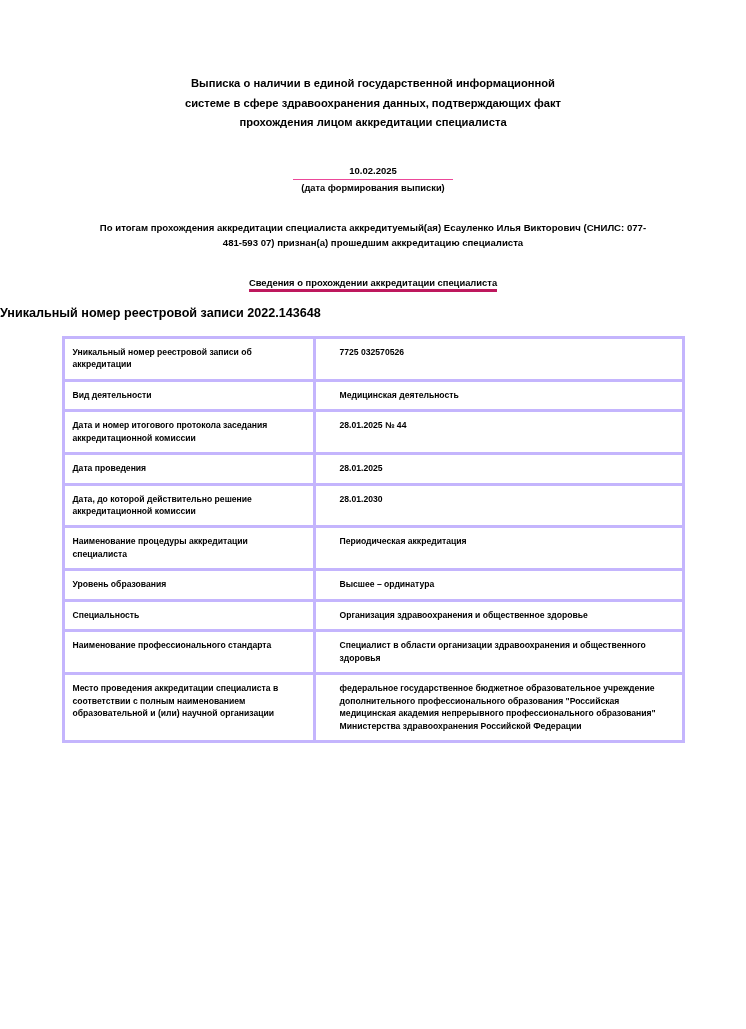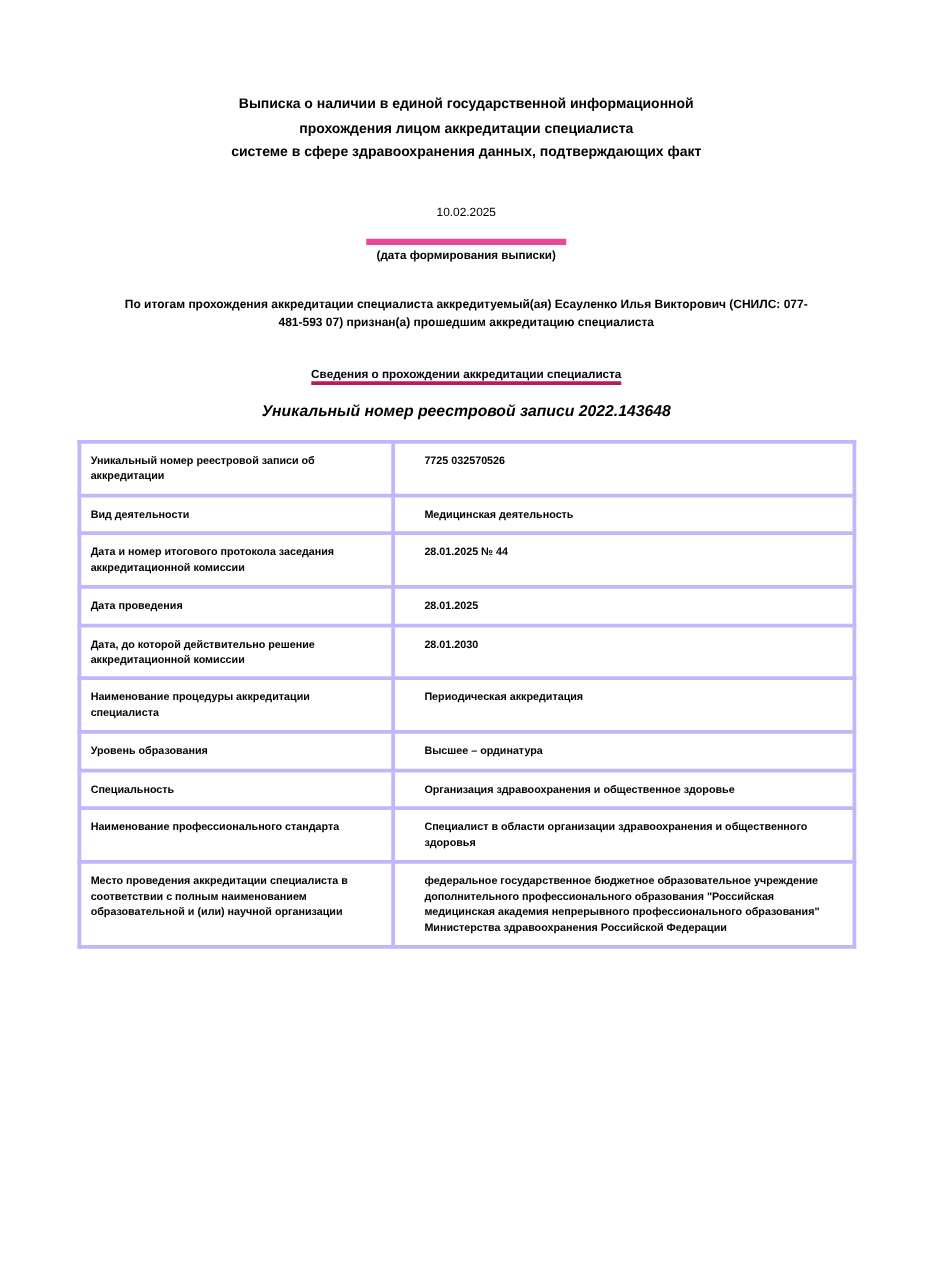--- a/index.html
+++ b/index.html
@@ -34,24 +34,24 @@
   .doc-title .line {
     display: block;
   }
   .date-block {
     margin: 32px auto 0 auto;
     width: 160px;
     text-align: center;
   }
   .date-value {
     font-size: 9.5px;
-    font-weight: normal;
+    font-weight: bold;
     line-height: 1.3;
-    padding-bottom: 14px;
-    border-bottom: 5px solid #ec4899;
+    padding-bottom: 2px;
+    border-bottom: 1px solid #ec4899;
     display: block;
   }
   .date-caption {
     display: block;
     font-size: 9.3px;
     font-weight: bold;
     margin-top: 3px;
     text-align: center;
   }
   .summary {
@@ -67,24 +67,22 @@
     text-align: center;
     font-size: 9.4px;
     font-weight: bold;
   }
   .section-heading span {
     border-bottom: 3px solid #be185d;
     padding-bottom: 1px;
   }
   .record-number {
     margin: 18px auto 0 auto;
-    text-align: center;
     font-size: 12.6px;
     font-weight: bold;
-    font-style: italic;
   }
   table.info {
     margin: 16px auto 0 auto;
     width: 566px;
     border-collapse: collapse;
     table-layout: fixed;
   }
   table.info td {
     border: 3px solid #c4b5fd;
     padding: 7px 8px 8px 8px;
@@ -101,22 +99,22 @@
     padding-left: 24px;
   }
 </style>
 </head>
 <body>
 
 <div class="page">
 
   <div class="doc-title">
     <span class="line">Выписка о наличии в единой государственной информационной</span>
+    <span class="line">системе в сфере здравоохранения данных, подтверждающих факт</span>
     <span class="line">прохождения лицом аккредитации специалиста</span>
-    <span class="line">системе в сфере здравоохранения данных, подтверждающих факт</span>
   </div>
 
   <div class="date-block">
     <span class="date-value">10.02.2025</span>
     <span class="date-caption">(дата формирования выписки)</span>
   </div>
 
   <div class="summary">По итогам прохождения аккредитации специалиста аккредитуемый(ая) Есауленко Илья Викторович (СНИЛС: 077-481-593 07) признан(а) прошедшим аккредитацию специалиста</div>
 
   <div class="section-heading">

